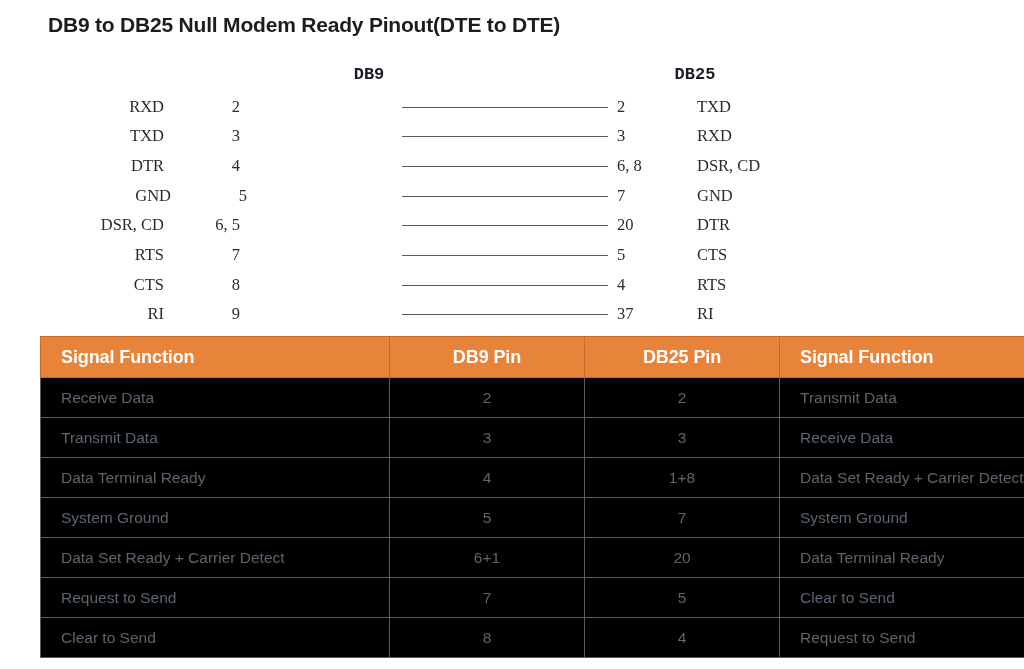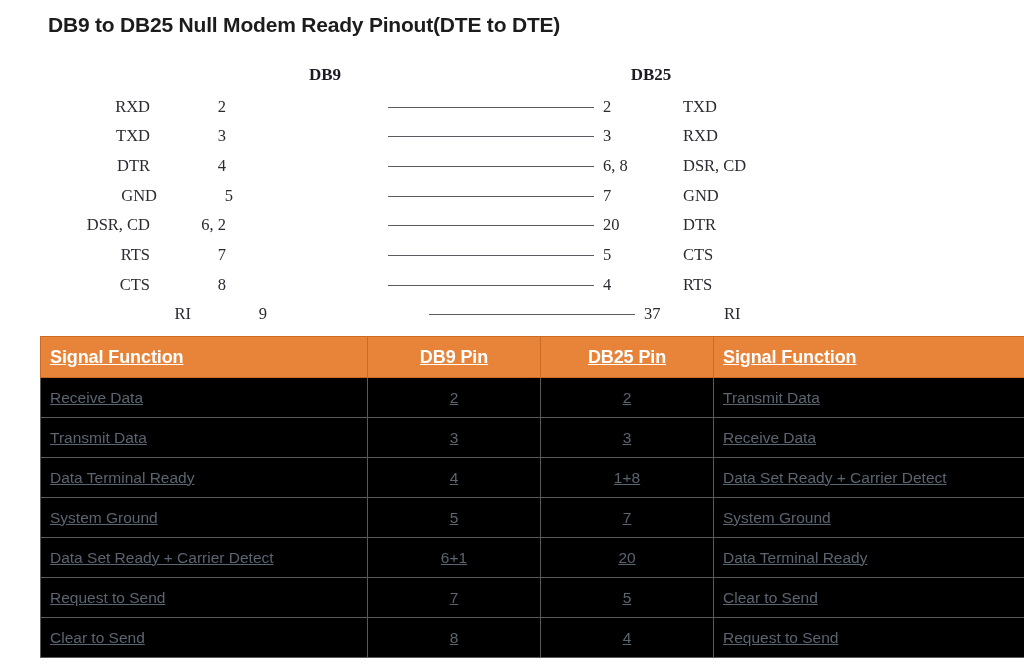--- a/index.html
+++ b/index.html
@@ -31,33 +31,34 @@
   
   #pinout-diagram {
     position: absolute;
     left: 0;
     top: 60px;
     width: 1024px;
     height: 266px;
   }
   .conn-heading {
     position: absolute;
-    font-family: Liberation Serif, serif;
+    font-family: Liberation Mono, monospace;
     font-weight: bold;
     font-size: 17px;
     color: #1b1b24;
     transform: translateX(-50%);
     white-space: nowrap;
+    margin-left: 44px;
   }
   #db9-heading  { left: 325px; top: 5px; }
   #db25-heading { left: 651px; top: 5px; }
 
   .pin-row {
     position: absolute;
-    left: 2px;
+    left: 16px;
     width: 872px;
     height: 22px;
   }
   .pin-row .lbl-left {
     position: absolute;
     right: 724px;       
     top: 0;
     width: 260px;
     text-align: right;
     font-family: "Liberation Serif", serif;
@@ -112,24 +113,23 @@
     position: absolute;
     left: 40px;
     top: 336px;
     width: 945px;
     border-collapse: collapse;
     table-layout: fixed;
   }
   #pinout-table th,
   #pinout-table td {
     border: 1.5px solid #595959;
-    padding: 0 9px;
+    padding: 0 20px;
     font-size: 15.5px;
     vertical-align: middle;
-    text-decoration: underline;
   }
   #pinout-table thead th {
     height: 40px;
     background: #E8843A;
     border-color: #C96A25;
     color: #ffffff;
     font-family: "Liberation Sans", sans-serif;
     font-weight: bold;
     font-size: 18px;
     letter-spacing: -0.1px;
@@ -183,21 +183,21 @@
   <div class="pin-row" style="top:126px;padding-left:7px;">
     <span class="lbl-left">GND</span>
     <span class="pin-left">5</span>
     <span class="wire"></span>
     <span class="pin-right">7</span>
     <span class="lbl-right">GND</span>
   </div>
 
   <div class="pin-row" style="top:155px;">
     <span class="lbl-left">DSR, CD</span>
-    <span class="pin-left">6, 2</span>
+    <span class="pin-left">6, 5</span>
     <span class="wire"></span>
     <span class="pin-right">20</span>
     <span class="lbl-right">DTR</span>
   </div>
 
   <div class="pin-row" style="top:185px;">
     <span class="lbl-left">RTS</span>
     <span class="pin-left">7</span>
     <span class="wire"></span>
     <span class="pin-right">5</span>
@@ -205,21 +205,21 @@
   </div>
 
   <div class="pin-row" style="top:215px;">
     <span class="lbl-left">CTS</span>
     <span class="pin-left">8</span>
     <span class="wire"></span>
     <span class="pin-right">4</span>
     <span class="lbl-right">RTS</span>
   </div>
 
-  <div class="pin-row" style="top:244px;margin-left:41px;">
+  <div class="pin-row" style="top:244px;">
     <span class="lbl-left">RI</span>
     <span class="pin-left">9</span>
     <span class="wire"></span>
     <span class="pin-right">37</span>
     <span class="lbl-right">RI</span>
   </div>
 
 </div>
 
 <table id="pinout-table">

